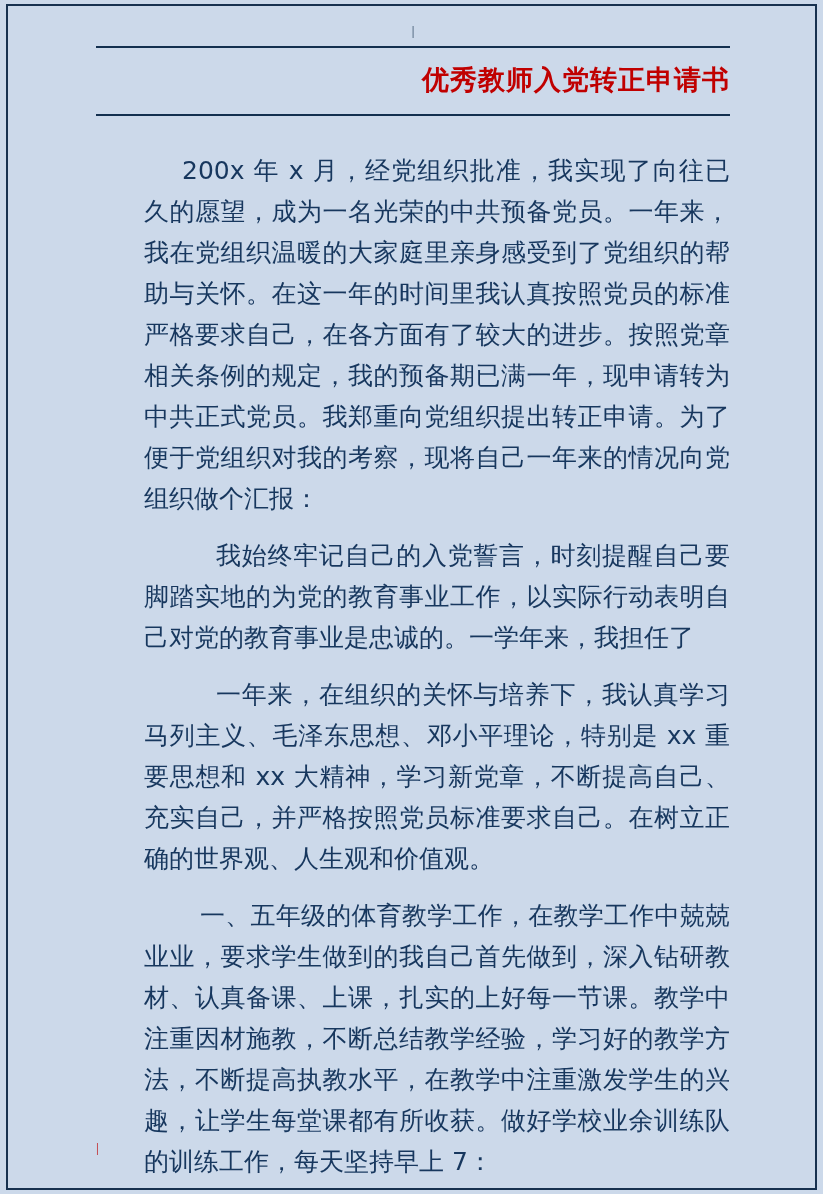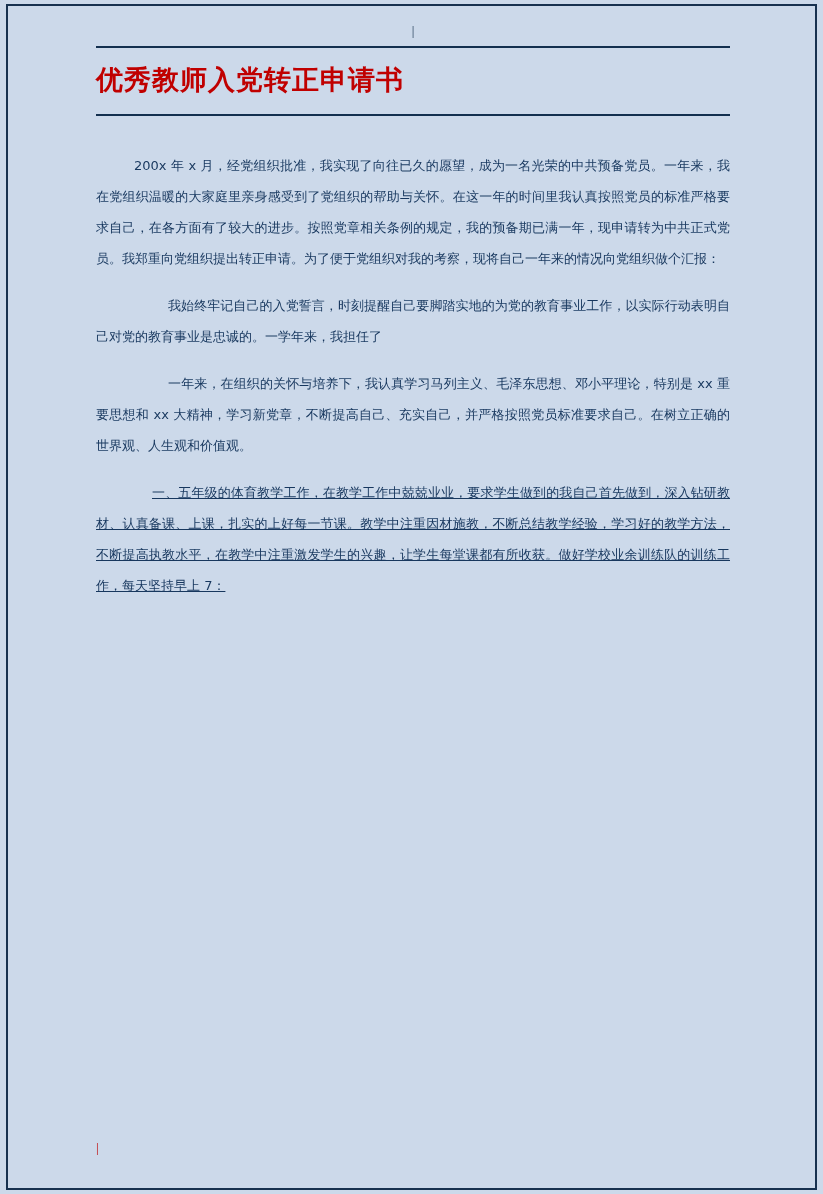--- a/index.html
+++ b/index.html
@@ -43,44 +43,45 @@
     color: #17314f;
     font-size: 13px;
     line-height: 26px;
     font-family: "Liberation Serif", serif;
   }
   .title-block {
     border-top: 2px solid #13304f;
     border-bottom: 2px solid #13304f;
     padding: 14px 0 16px 0;
     margin-top: 2px;
-    text-align: left;
+    text-align: right;
   }
   .doc-title {
     color: #c00000;
     font-size: 27px;
     font-weight: bold;
     letter-spacing: 1px;
     font-family: "DejaVu Sans", "Liberation Sans", sans-serif;
   }
   .body-text {
     margin-top: 34px;
     color: #17375e;
-    font-size: 13px;
-    line-height: 31px;
+    font-size: 25px;
+    line-height: 41px;
     text-align: justify;
     font-family: "DejaVu Sans", "Liberation Sans", sans-serif;
+    margin-left: 48px;
   }
   .para {
     margin: 0 0 16px 0;
     text-indent: 0;
   }
   .para.indent1 { text-indent: 38px; }
   .para.indent2 { text-indent: 72px; }
-  .para.indent3 { text-indent: 56px; text-decoration: underline; }
+  .para.indent3 { text-indent: 56px; }
   .bottom-marker {
     position: absolute;
     left: 96px;
     bottom: 38px;
     color: #c00000;
     font-size: 13px;
     font-family: "Liberation Serif", serif;
   }
 </style>
 </head>

